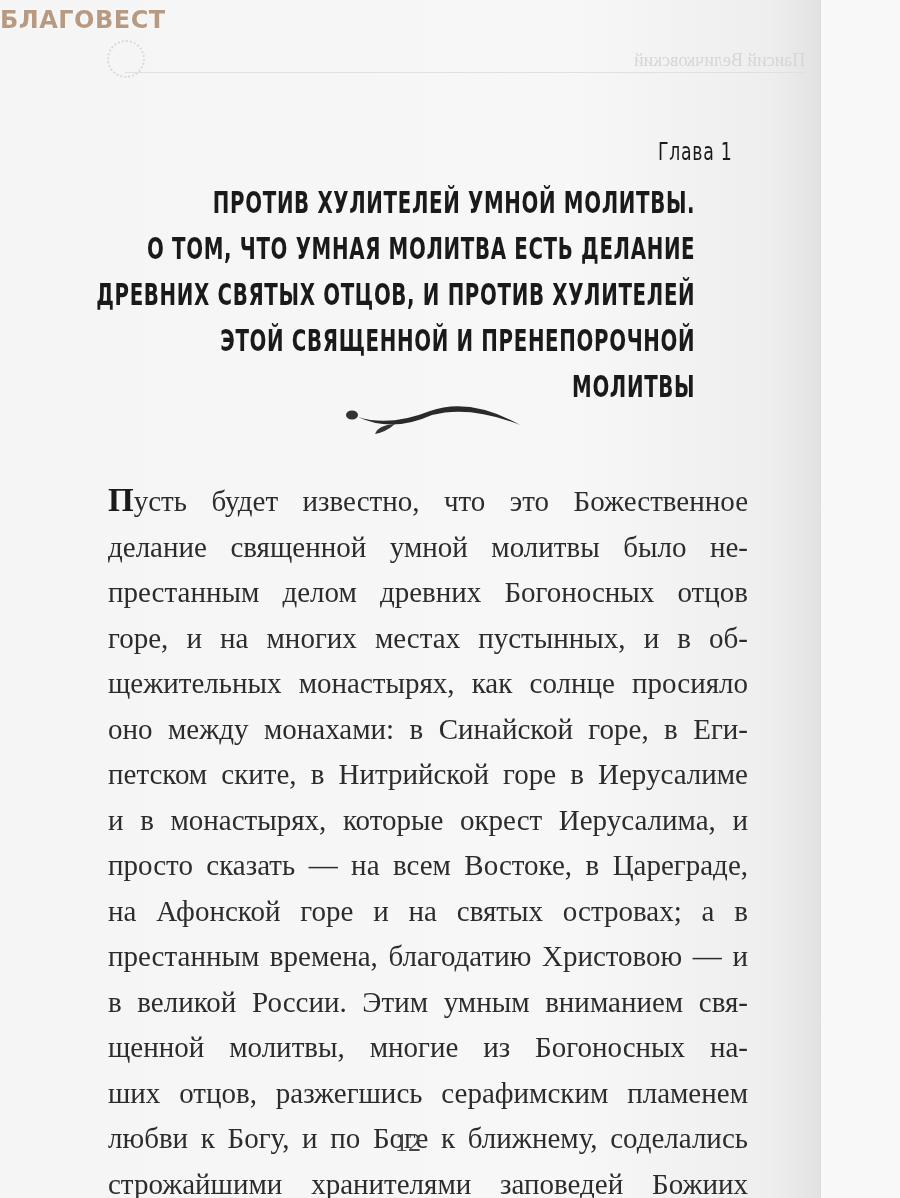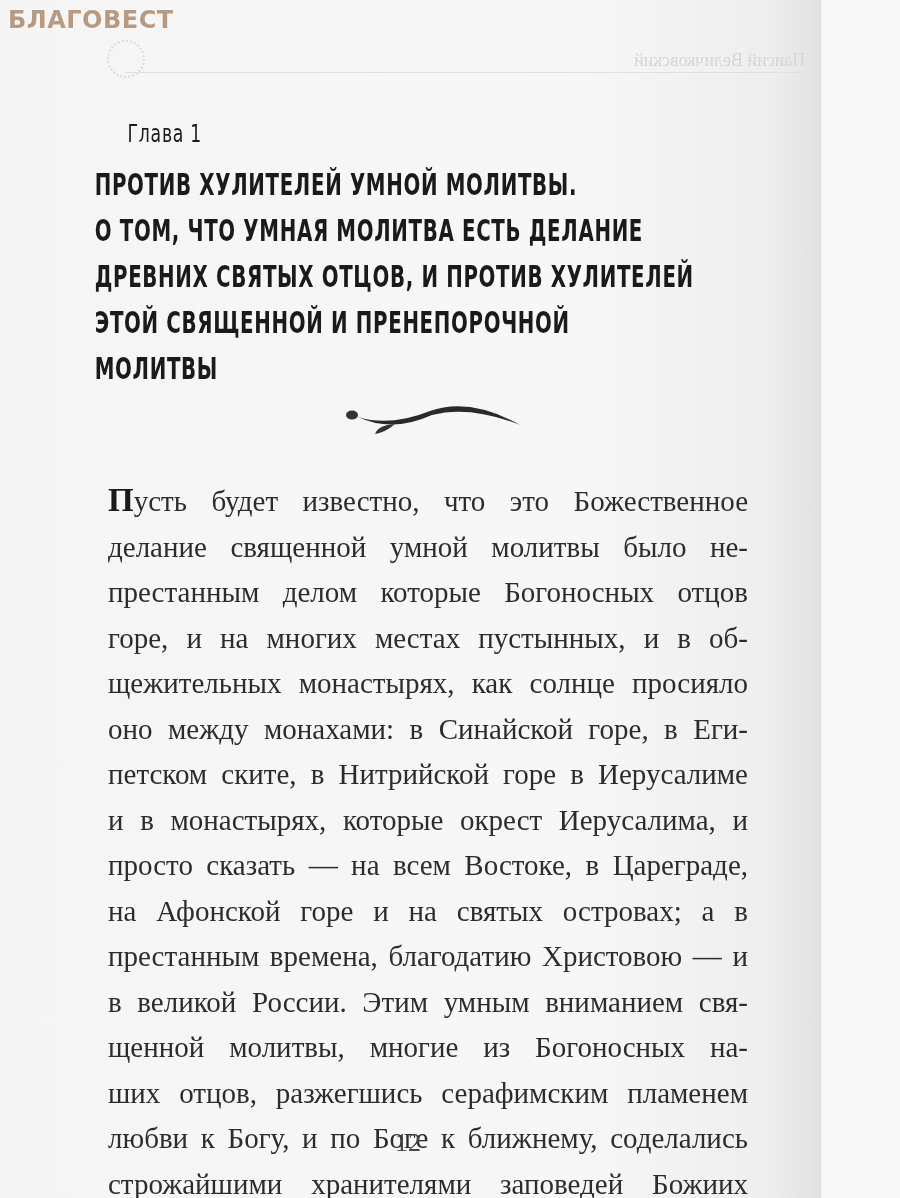--- a/index.html
+++ b/index.html
@@ -12,43 +12,43 @@
     .page {
       position: absolute; left: 0; top: 0; width: 820px; height: 1198px;
       background: linear-gradient(to right, #f5f5f5 0%, #f7f7f7 70%, #eeeeee 94%, #e2e2e2 100%);
     }
     .next-page {
       position: absolute; left: 820px; top: 0; width: 80px; height: 1198px;
       background: #f8f8f8;
       border-left: 1px solid #dcdcdc;
     }
     .watermark {
-      position: absolute; left: 8px; top: 6px;
+      position: absolute; left: 0; top: 6px;
       font-family: "DejaVu Sans", sans-serif; font-weight: bold;
       font-size: 24px; letter-spacing: 0.5px;
       color: #b89a82;
       text-shadow: 0 0 3px #ffffff;
     }
     .bleed-header {
       position: absolute; left: 115px; top: 38px; width: 690px; height: 40px;
     }
     .bleed-header .title {
       position: absolute; right: 0; top: 12px;
       font-size: 18px; color: #d6d6d6; transform: scaleX(-1);
     }
     .bleed-header .rule {
       position: absolute; left: 10px; right: 0; top: 34px; height: 1px; background: #e0e0e0;
     }
     .bleed-header .circle {
       position: absolute; left: -8px; top: 2px; width: 34px; height: 34px;
       border: 2px dotted #dadada; border-radius: 50%;
     }
     .chapter {
-      position: absolute; left: 100px; top: 120px; width: 750px;
-      text-align: left; color: #1a1a1a;
+      position: absolute; left: 100px; top: 138px; width: 750px;
+      text-align: right; color: #1a1a1a;
     }
     .chapter .num {
       font-family: "DejaVu Sans", sans-serif;
       font-size: 24px; letter-spacing: 1px;
       transform: scaleX(0.72); transform-origin: center;
       margin-left: -90px;
     }
     .chapter .heading {
       font-family: "DejaVu Sans", sans-serif; font-weight: bold;
       font-size: 30px; line-height: 46px; letter-spacing: 1px;
@@ -93,21 +93,21 @@
 
   <svg class="ornament" viewBox="0 0 220 50">
     <ellipse cx="32" cy="20" rx="6" ry="4.5" fill="#333"></ellipse>
     <path d="M38 22 Q70 32 110 16 Q150 2 200 30 Q150 10 112 20 Q72 38 38 22 Z" fill="#2a2a2a"></path>
     <path d="M55 39 Q58 30 75 29 Q66 37 55 39 Z" fill="#333"></path>
   </svg>
 
   <div class="body-text">
     <div class="line"><span class="dropcap">П</span><span>усть будет известно, что это Божественное</span></div>
     <div class="line">делание священной умной молитвы было не-</div>
-    <div class="line">престанным делом которые Богоносных отцов</div>
+    <div class="line">престанным делом древних Богоносных отцов</div>
     <div class="line">горе, и на многих местах пустынных, и в об-</div>
     <div class="line">щежительных монастырях, как солнце просияло</div>
     <div class="line">оно между монахами: в Синайской горе, в Еги-</div>
     <div class="line">петском ските, в Нитрийской горе в Иерусалиме</div>
     <div class="line">и в монастырях, которые окрест Иерусалима, и</div>
     <div class="line">просто сказать — на всем Востоке, в Цареграде,</div>
     <div class="line">на Афонской горе и на святых островах; а в</div>
     <div class="line">престанным времена, благодатию Христовою — и</div>
     <div class="line">в великой России. Этим умным вниманием свя-</div>
     <div class="line">щенной молитвы, многие из Богоносных на-</div>

